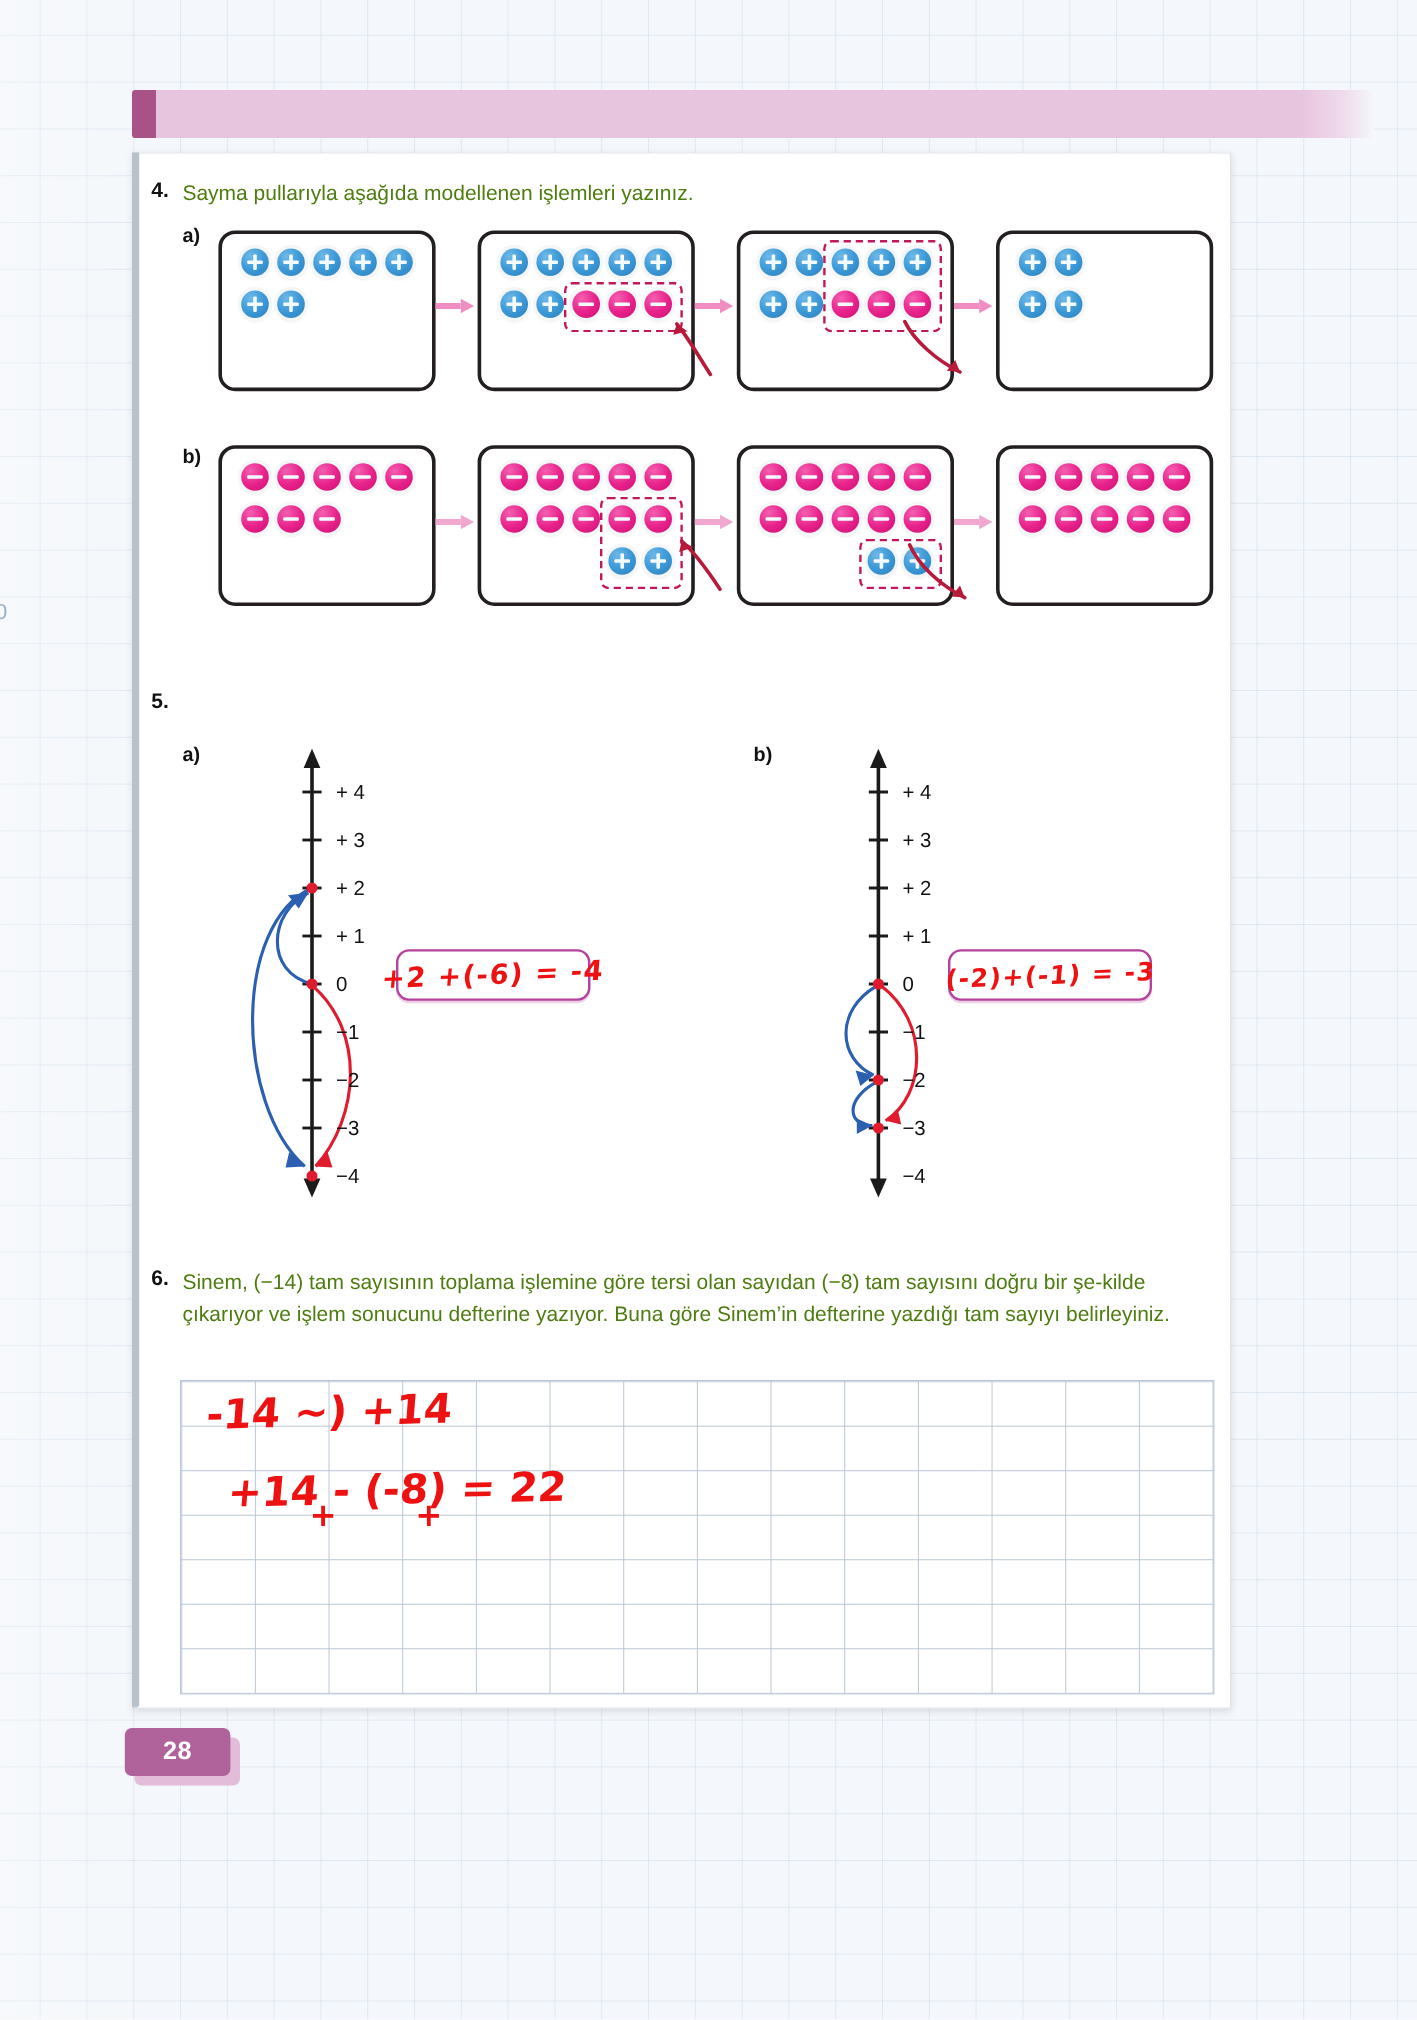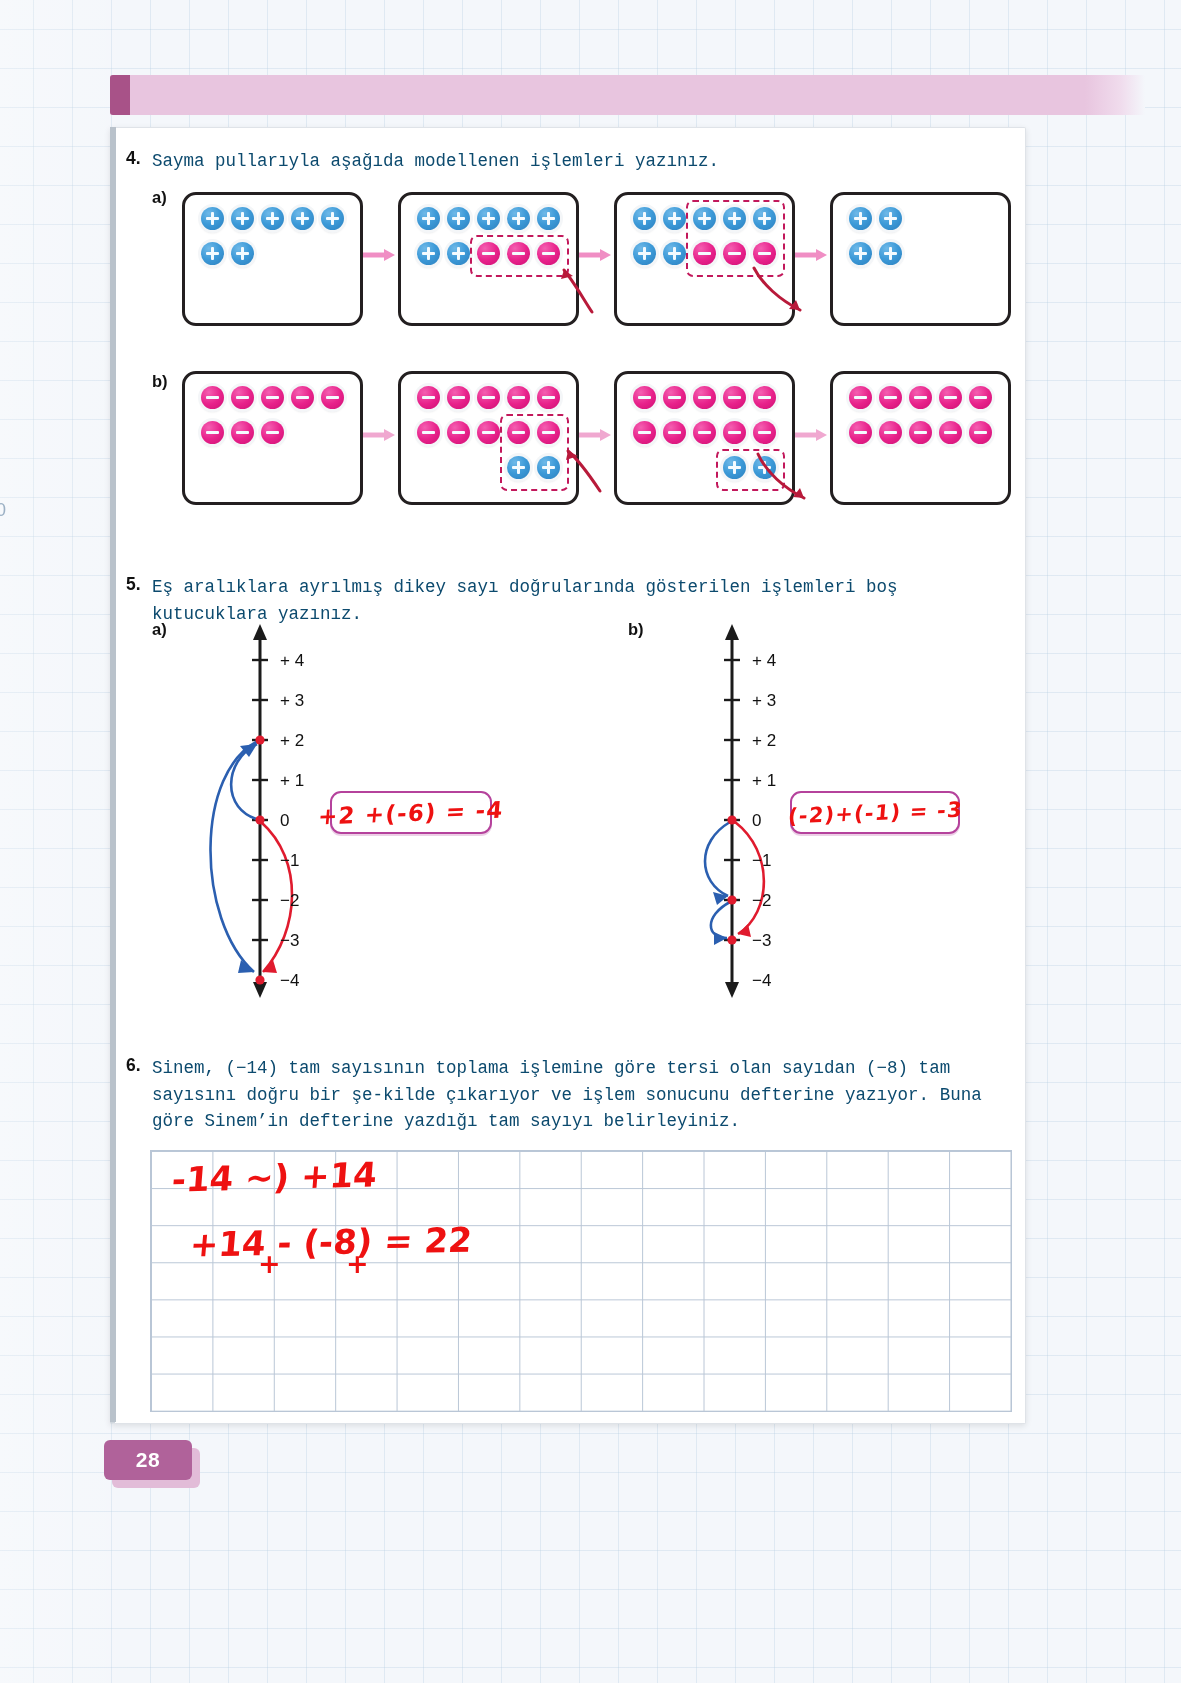--- a/index.html
+++ b/index.html
@@ -69,21 +69,21 @@
   .edge-glyph{
     position:absolute;left:-4px;top:500px;color:#9bb0c4;font-size:18px;
   }
 
   
   .q{position:absolute;display:flex;}
   .q-num{
     font-weight:bold;font-size:17.5px;color:#111;
     width:26px;flex:0 0 26px;
   }
-  .q-text{font-size:17.5px;color:#0c4a6e;line-height:1.52;font-family:Liberation Mono, monospace;}
+  .q-text{font-size:17.5px;color:#4d7c0f;line-height:1.52;}
 
   #q4{left:126px;top:148px;width:880px;}
   #q5{left:126px;top:574px;width:880px;}
   #q6{left:126px;top:1055px;width:880px;}
 
   .sub-label{
     position:absolute;font-weight:bold;font-size:16.5px;color:#111;
   }
 
   
@@ -504,21 +504,20 @@
   <div class="chip minus" style="left:106px;top:47px;">
       <i class="bar h"></i>
     </div>
   <div class="chip minus" style="left:136px;top:47px;">
       <i class="bar h"></i>
     </div>
 </div>
 
 <div class="q" id="q5">
   <div class="q-num">5.</div>
-  <div class="q-text">Eş aralıklara ayrılmış dikey sayı doğrularında gösterilen işlemleri boş kutucuklara yazınız.</div>
 </div>
 
 <div class="sub-label" style="left:152px;top:620px;">a)</div>
 <div class="sub-label" style="left:628px;top:620px;">b)</div>
 
 <div class="numline" style="left:200px;top:620px;">
   <svg width="180" height="380" viewBox="0 0 180 380">
 
     <line x1="60" y1="14" x2="60" y2="372" stroke="#1b1b1b" stroke-width="3"></line>
     <path d="M60 4 L53 20 L67 20 Z" fill="#1b1b1b"></path>

